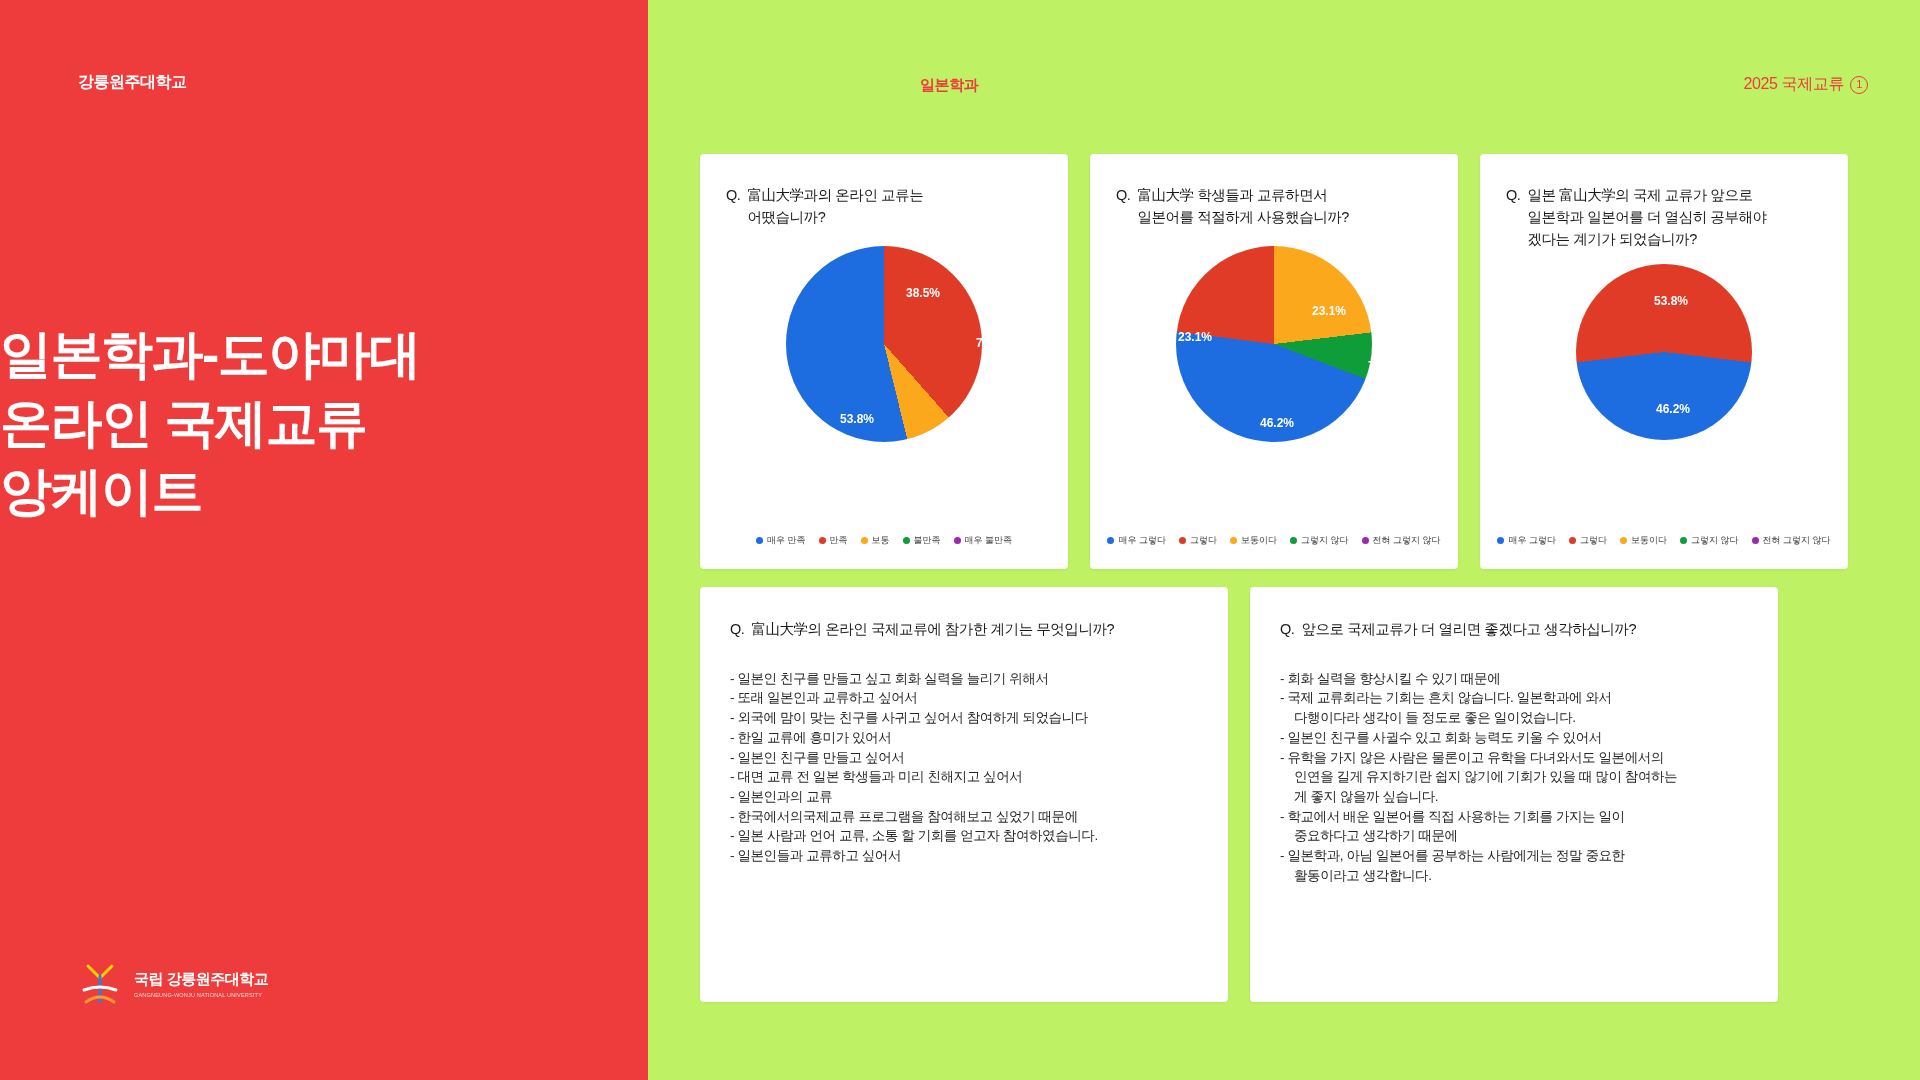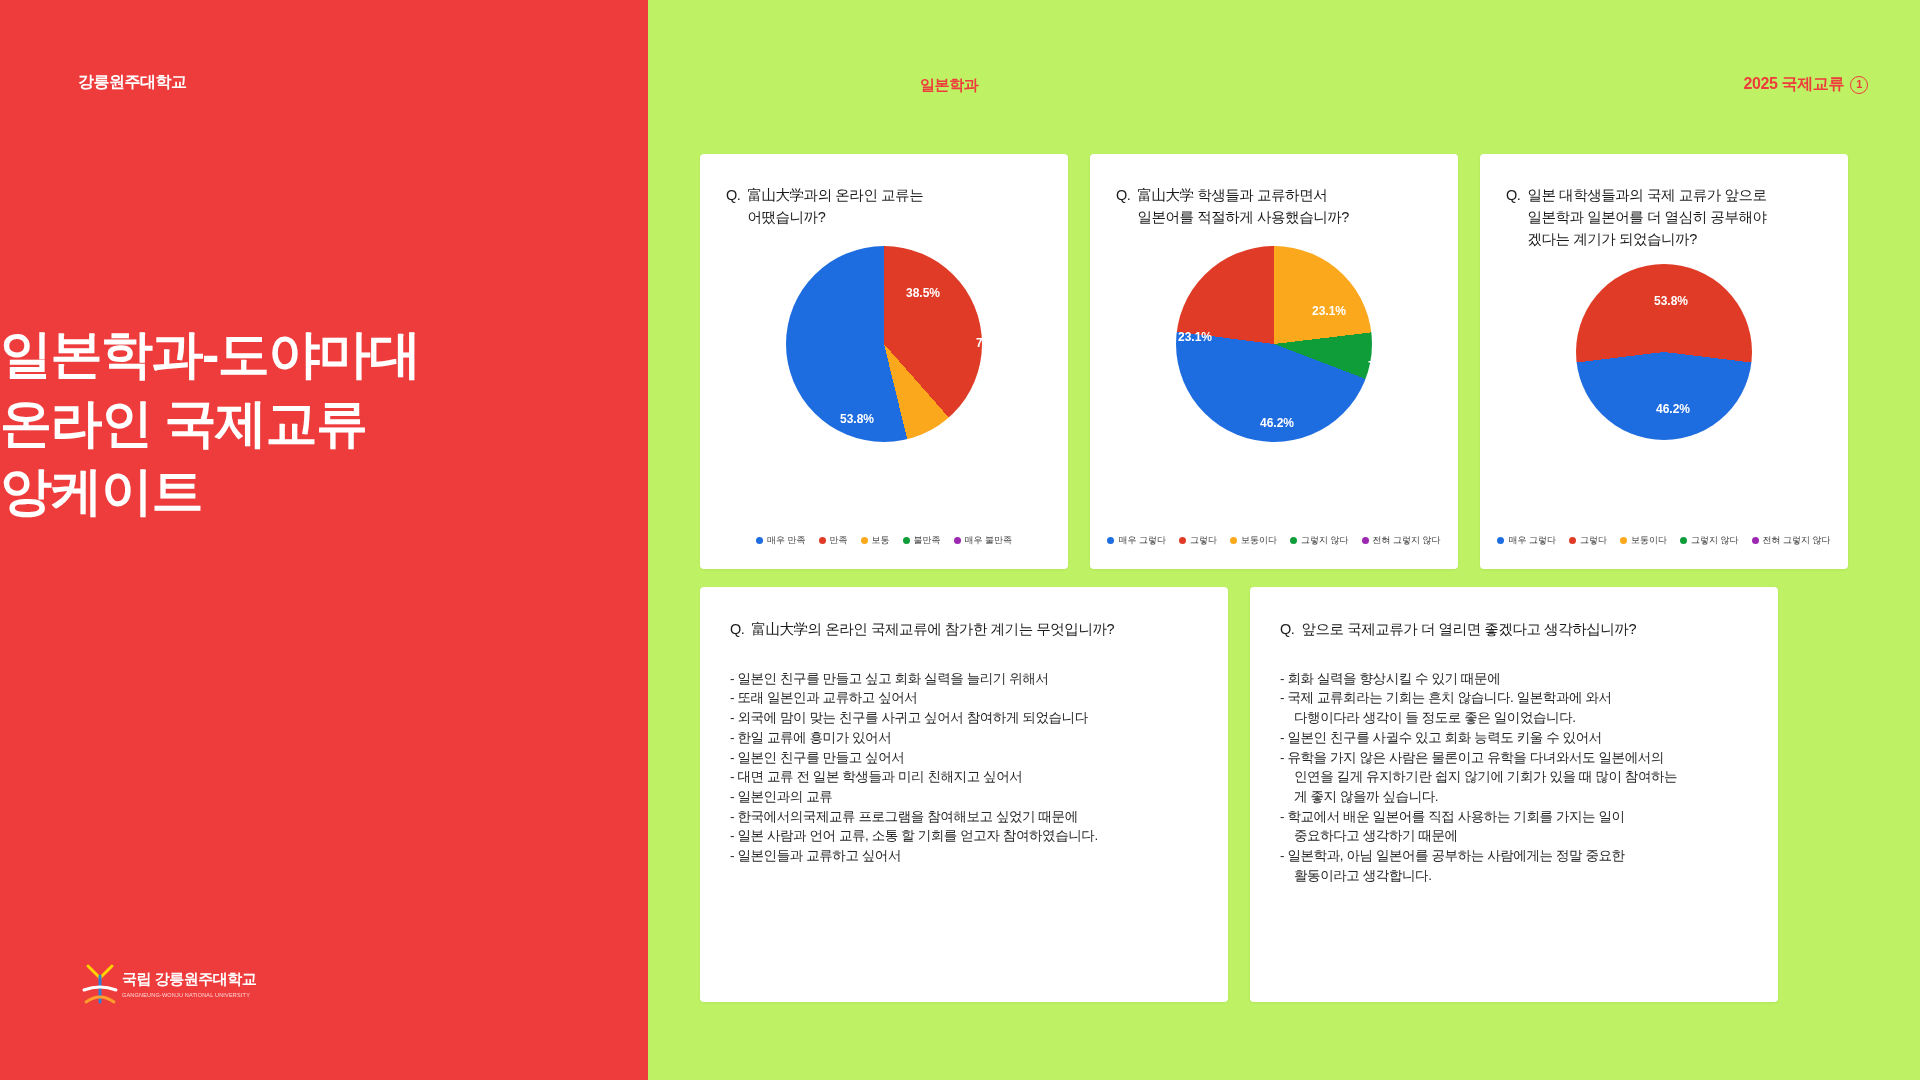--- a/index.html
+++ b/index.html
@@ -27,36 +27,36 @@
     text-align: left; color: #ffffff;
     font-size: 52px; font-weight: bold; line-height: 1.32;
     letter-spacing: -1.5px;
   }
   .left-sub {
     position: absolute; top: 592px; left: 110px; width: 470px;
     color: #ffffff; font-size: 19px; line-height: 1.72; letter-spacing: -0.6px;
   }
   .logo-wrap {
     position: absolute; bottom: 72px; left: 78px;
-    display: flex; align-items: center; 
+    display: flex; align-items: center; gap: 12px;
   }
   .logo-mark { width: 44px; height: 48px; position: relative; }
   .logo-text { display: flex; flex-direction: column; gap: 3px; }
   .logo-text-main { color: #ffffff; font-size: 15px; font-weight: bold; letter-spacing: -0.5px; }
   .logo-text-sub { color: #ffd8d8; font-size: 5.5px; letter-spacing: 0.2px; }
 
   
   .right { flex: 1; position: relative; height: 1080px; background: #bef264; }
   .hdr-dept {
     position: absolute; top: 76px; left: 272px;
     color: #ee3b3b; font-size: 15px; font-weight: bold; letter-spacing: -0.4px;
   }
   .hdr-right {
     position: absolute; top: 74px; right: 52px;
-    color: #ee3b3b; font-size: 16px; font-weight: bold; letter-spacing: -0.4px;
+    color: #ee3b3b; font-size: 16px; font-weight: normal; letter-spacing: -0.4px;
     display: flex; align-items: center; gap: 6px;
   }
   .circle-num {
     display: inline-flex; align-items: center; justify-content: center;
     width: 18px; height: 18px; border: 1.6px solid #ee3b3b; border-radius: 50%;
     font-size: 11px; line-height: 1;
   }
 
   .cards-top {
     position: absolute; top: 154px; left: 52px;
@@ -213,21 +213,21 @@
           <div class="legend-item">
               <span class="legend-dot" style="background:#9c27b0;"></span>
               <span>전혀 그렇지 않다</span>
             </div>
         </div>
       </div>
 
       <div class="card card-top">
         <div class="q-line">
           <span class="q-mark">Q.</span>
-          <span class="q-text" style="white-space:pre-line;">일본 대학생들과의 국제 교류가 앞으로
+          <span class="q-text" style="white-space:pre-line;">일본 富山大学의 국제 교류가 앞으로
 일본학과 일본어를 더 열심히 공부해야
 겠다는 계기가 되었습니까?</span>
         </div>
         <div class="pie-area" style="height:185px;">
           <div class="pie" style="width: 176px; height: 176px; top: 0px; background: conic-gradient(from -96.84deg, rgb(224, 59, 38) 0deg, rgb(224, 59, 38) 193.68deg, rgb(29, 108, 224) 193.68deg, rgb(29, 108, 224) 360deg);" style2=""></div>
           <div class="pie-label" style="left:148px; top:30px;">53.8%</div>
           <div class="pie-label" style="left:150px; top:138px;">46.2%</div>
         </div>
         <div class="legend">
           <div class="legend-item">

